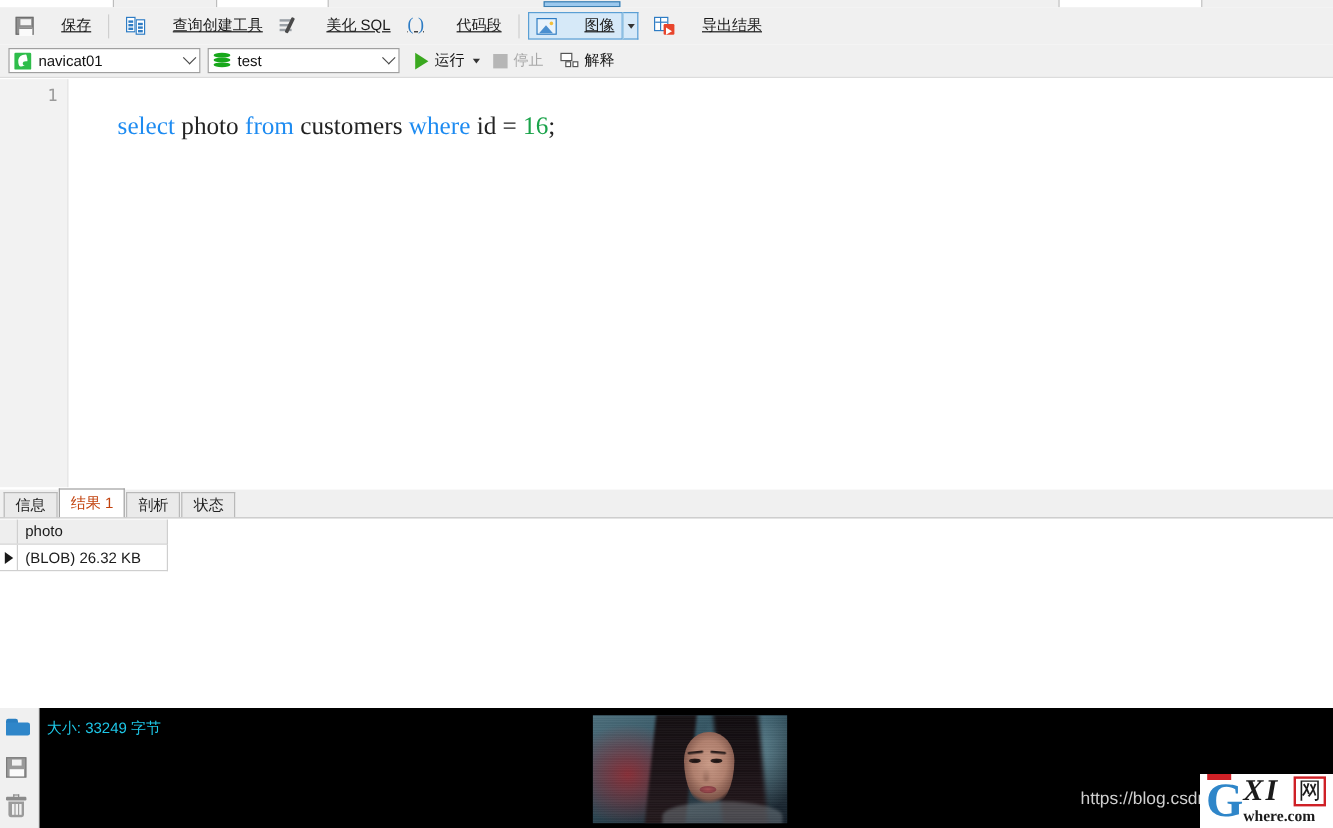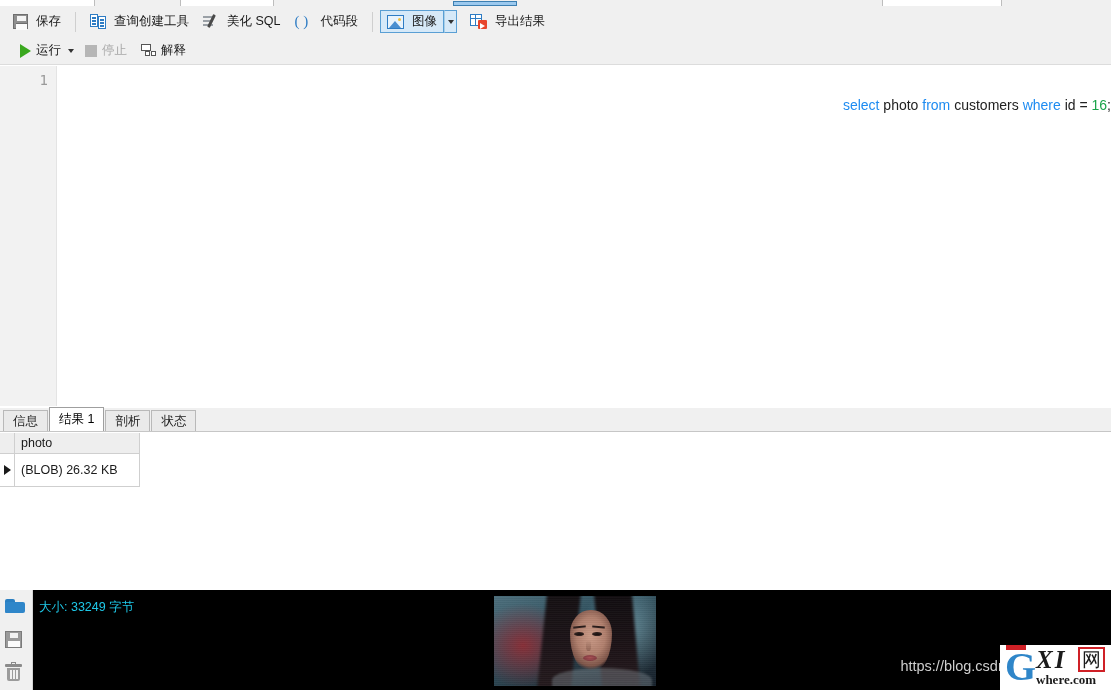--- a/index.html
+++ b/index.html
@@ -51,27 +51,28 @@
     display: flex;
     align-items: center;
     box-sizing: border-box;
     padding-left: 6px;
   }
   .tb-btn {
     display: flex;
     align-items: center;
     height: 23px;
     padding: 0 6px;
-    gap: 8px;
+    gap: 23px;
     cursor: default;
     border: 1px solid transparent;
     box-sizing: border-box;
     white-space: nowrap;
     font-size: 12.5px;
     color: #1a1a1a;
+    text-decoration: underline;
   }
   .tb-btn.selected {
     background: #d6e9f8;
     border: 1px solid #5a9fd4;
   }
   .tb-sep {
     width: 1px;
     height: 20px;
     background: #cfcfcf;
     margin: 0 7px;
@@ -236,26 +237,25 @@
     text-align: right;
     padding-right: 8px;
     font-family: "DejaVu Sans Mono", monospace;
     font-size: 14px;
     color: #9a9a9a;
   }
   #code-area {
     flex: 1;
     padding-top: 6px;
     padding-left: 20px;
-    font-family: Liberation Sans, sans-serif;
-    font-size: 14px;
+    font-family: Liberation Serif, serif;
+    font-size: 21px;
     line-height: 22px;
     white-space: pre;
     color: #222222;
-    text-align: right;
   }
   .tok-kw { color: #1d8bf1; }
   .tok-num { color: #1aa34a; }
   .tok-id { color: #222222; }
 
   
   #result-tabs {
     position: absolute;
     left: 0; top: 408px;
     width: 1111px; height: 24px;
@@ -275,21 +275,21 @@
     border-bottom: none;
     margin-right: 1px;
     font-size: 12.5px;
     color: #222;
     cursor: default;
     box-sizing: border-box;
   }
   .rtab.active {
     background: #ffffff;
     height: 24px;
-    color: #000000;
+    color: #c2410c;
     border-color: #9f9f9f;
     position: relative;
     z-index: 2;
   }
 
   
   #result-grid {
     position: absolute;
     left: 0; top: 433px;
     width: 1111px; height: 155px;
@@ -301,21 +301,21 @@
     width: 140px;
     background: #eeeeee;
     border-bottom: 1px solid #cfcfcf;
     border-right: 1px solid #cfcfcf;
     box-sizing: border-box;
   }
   #grid-head .rowmark { width: 15px; border-right: 1px solid #cfcfcf; box-sizing: border-box; }
   #grid-head .colh { flex: 1; display: flex; align-items: center; padding-left: 6px; font-size: 12.5px; color: #1a1a1a; }
   #grid-row {
     display: flex;
-    height: 33px;
+    height: 22px;
     width: 140px;
     background: #ffffff;
     border-bottom: 1px solid #cfcfcf;
     border-right: 1px solid #cfcfcf;
     box-sizing: border-box;
   }
   #grid-row .rowmark {
     width: 15px; border-right: 1px solid #cfcfcf; box-sizing: border-box;
     display: flex; align-items: center; justify-content: center;
   }
@@ -557,21 +557,39 @@
           <i class="v"></i>
         </span>
       <span class="arr"></span>
     </span>
     <span class="tb-label">导出结果</span>
   </div>
 </div>
 
 <div id="toolbar-conn">
 
-
+  <div class="combo" id="combo-connection">
+    <span class="icon ic-conn"></span>
+    <span class="cval">navicat01</span>
+    <span class="cdrop">
+        <span class="chev"></span>
+      </span>
+  </div>
+
+  <div class="combo" id="combo-database">
+    <span class="icon ic-db">
+        <i class="d1"></i>
+        <i class="d2"></i>
+        <i class="d3"></i>
+      </span>
+    <span class="cval">test</span>
+    <span class="cdrop">
+        <span class="chev"></span>
+      </span>
+  </div>
 
   <div class="act-btn" style="margin-left:8px">
     <span class="icon ic-run"></span>
     <span>运行</span>
   </div>
   <span class="caret" style="margin-left:2px"></span>
 
   <div class="act-btn disabled" style="margin-left:6px">
     <span class="icon ic-stop"></span>
     <span>停止</span>

